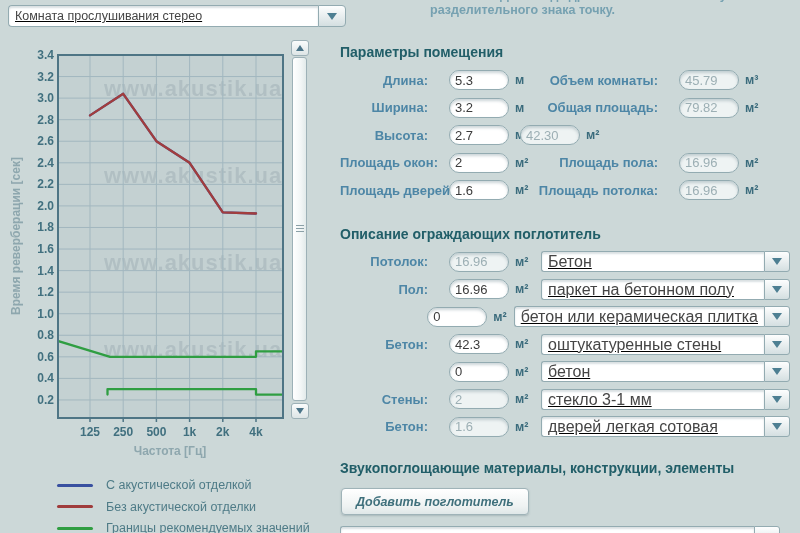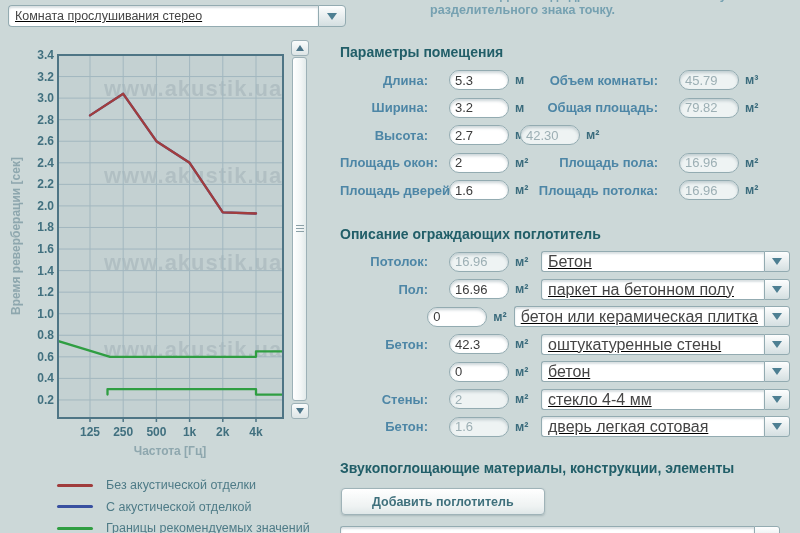--- a/index.html
+++ b/index.html
@@ -68,26 +68,27 @@
   #params-col1{position:absolute;left:340px;top:70px;width:190px;}
   #params-col1 .flabel{width:88px;}
   #params-col2{position:absolute;left:520px;top:70px;width:245px;}
   #params-col2 .flabel{width:138px;}
   #constructions{position:absolute;left:340px;top:251px;width:450px;}
   #constructions .flabel{width:88px;}
   #constructions .frow{height:21px;margin-bottom:6.5px;}
   #constructions .funit{width:22px;}
   #constructions .combo{margin-left:4px;flex:1;}
   #add-absorber{
-    position:absolute;left:341px;top:488px;height:27px;padding:0 30px;
+    position:absolute;left:341px;top:488px;height:27px;padding:0 14px;
     background:linear-gradient(#ffffff,#eef2f2 70%,#dfe7e8);
     border:1px solid #9fb3b8;border-radius:4px;
     font-family:"Liberation Sans", sans-serif;
     font-size:12.5px;font-weight:bold;color:#3f707c;cursor:pointer;
     box-shadow:0 1px 2px rgba(100,120,128,.35);
+    font-style:italic;
   }
   #absorber-partial{position:absolute;left:340px;top:526px;width:440px;height:22px;}
 </style>
 </head>
 <body>
 
 <div id="screen">
 
   <div id="preset" class="combo">
     <div class="cbox">Комната прослушивания стерео</div>
@@ -180,26 +181,26 @@
     <div id="scroll-thumb">
       <div id="scroll-grip"></div>
     </div>
     <div class="sbtn" style="top:363px;">
       <div class="dar2"></div>
     </div>
   </div>
 
   <div id="chart-legend">
       <div class="leg-row">
+        <span class="leg-line" style="background: rgb(56, 80, 160);"></span>
+        <span class="leg-label">С акустической отделкой</span>
+      </div>
+      <div class="leg-row">
         <span class="leg-line" style="background: rgb(160, 60, 60);"></span>
         <span class="leg-label">Без акустической отделки</span>
-      </div>
-      <div class="leg-row">
-        <span class="leg-line" style="background: rgb(56, 80, 160);"></span>
-        <span class="leg-label">С акустической отделкой</span>
       </div>
       <div class="leg-row">
         <span class="leg-line" style="background: rgb(47, 158, 66);"></span>
         <span class="leg-label">Границы рекомендуемых значений</span>
       </div>
     </div>
 
   <div id="heading-params" class="sec-heading">Параметры помещения</div>
   <div id="params-col1">
       <div class="frow">
@@ -310,32 +311,32 @@
           <div class="cbtn">
             <div class="dar"></div>
           </div>
         </div>
       </div>
       <div class="frow">
         <div class="flabel">Стены:</div>
         <input class="ibox w60 ro" type="text" readonly="" value="2" style="">
         <span class="funit">м²</span>
         <div class="combo">
-          <div class="cbox">стекло 4-4 мм</div>
+          <div class="cbox">стекло 3-1 мм</div>
           <div class="cbtn">
             <div class="dar"></div>
           </div>
         </div>
       </div>
       <div class="frow">
         <div class="flabel">Бетон:</div>
         <input class="ibox w60 ro" type="text" readonly="" value="1.6" style="">
         <span class="funit">м²</span>
         <div class="combo">
-          <div class="cbox">дверь легкая сотовая</div>
+          <div class="cbox">дверей легкая сотовая</div>
           <div class="cbtn">
             <div class="dar"></div>
           </div>
         </div>
       </div>
     </div>
 
   <div id="heading-absorbers" class="sec-heading">Звукопоглощающие материалы, конструкции, элементы</div>
   <button id="add-absorber">Добавить поглотитель</button>
 

